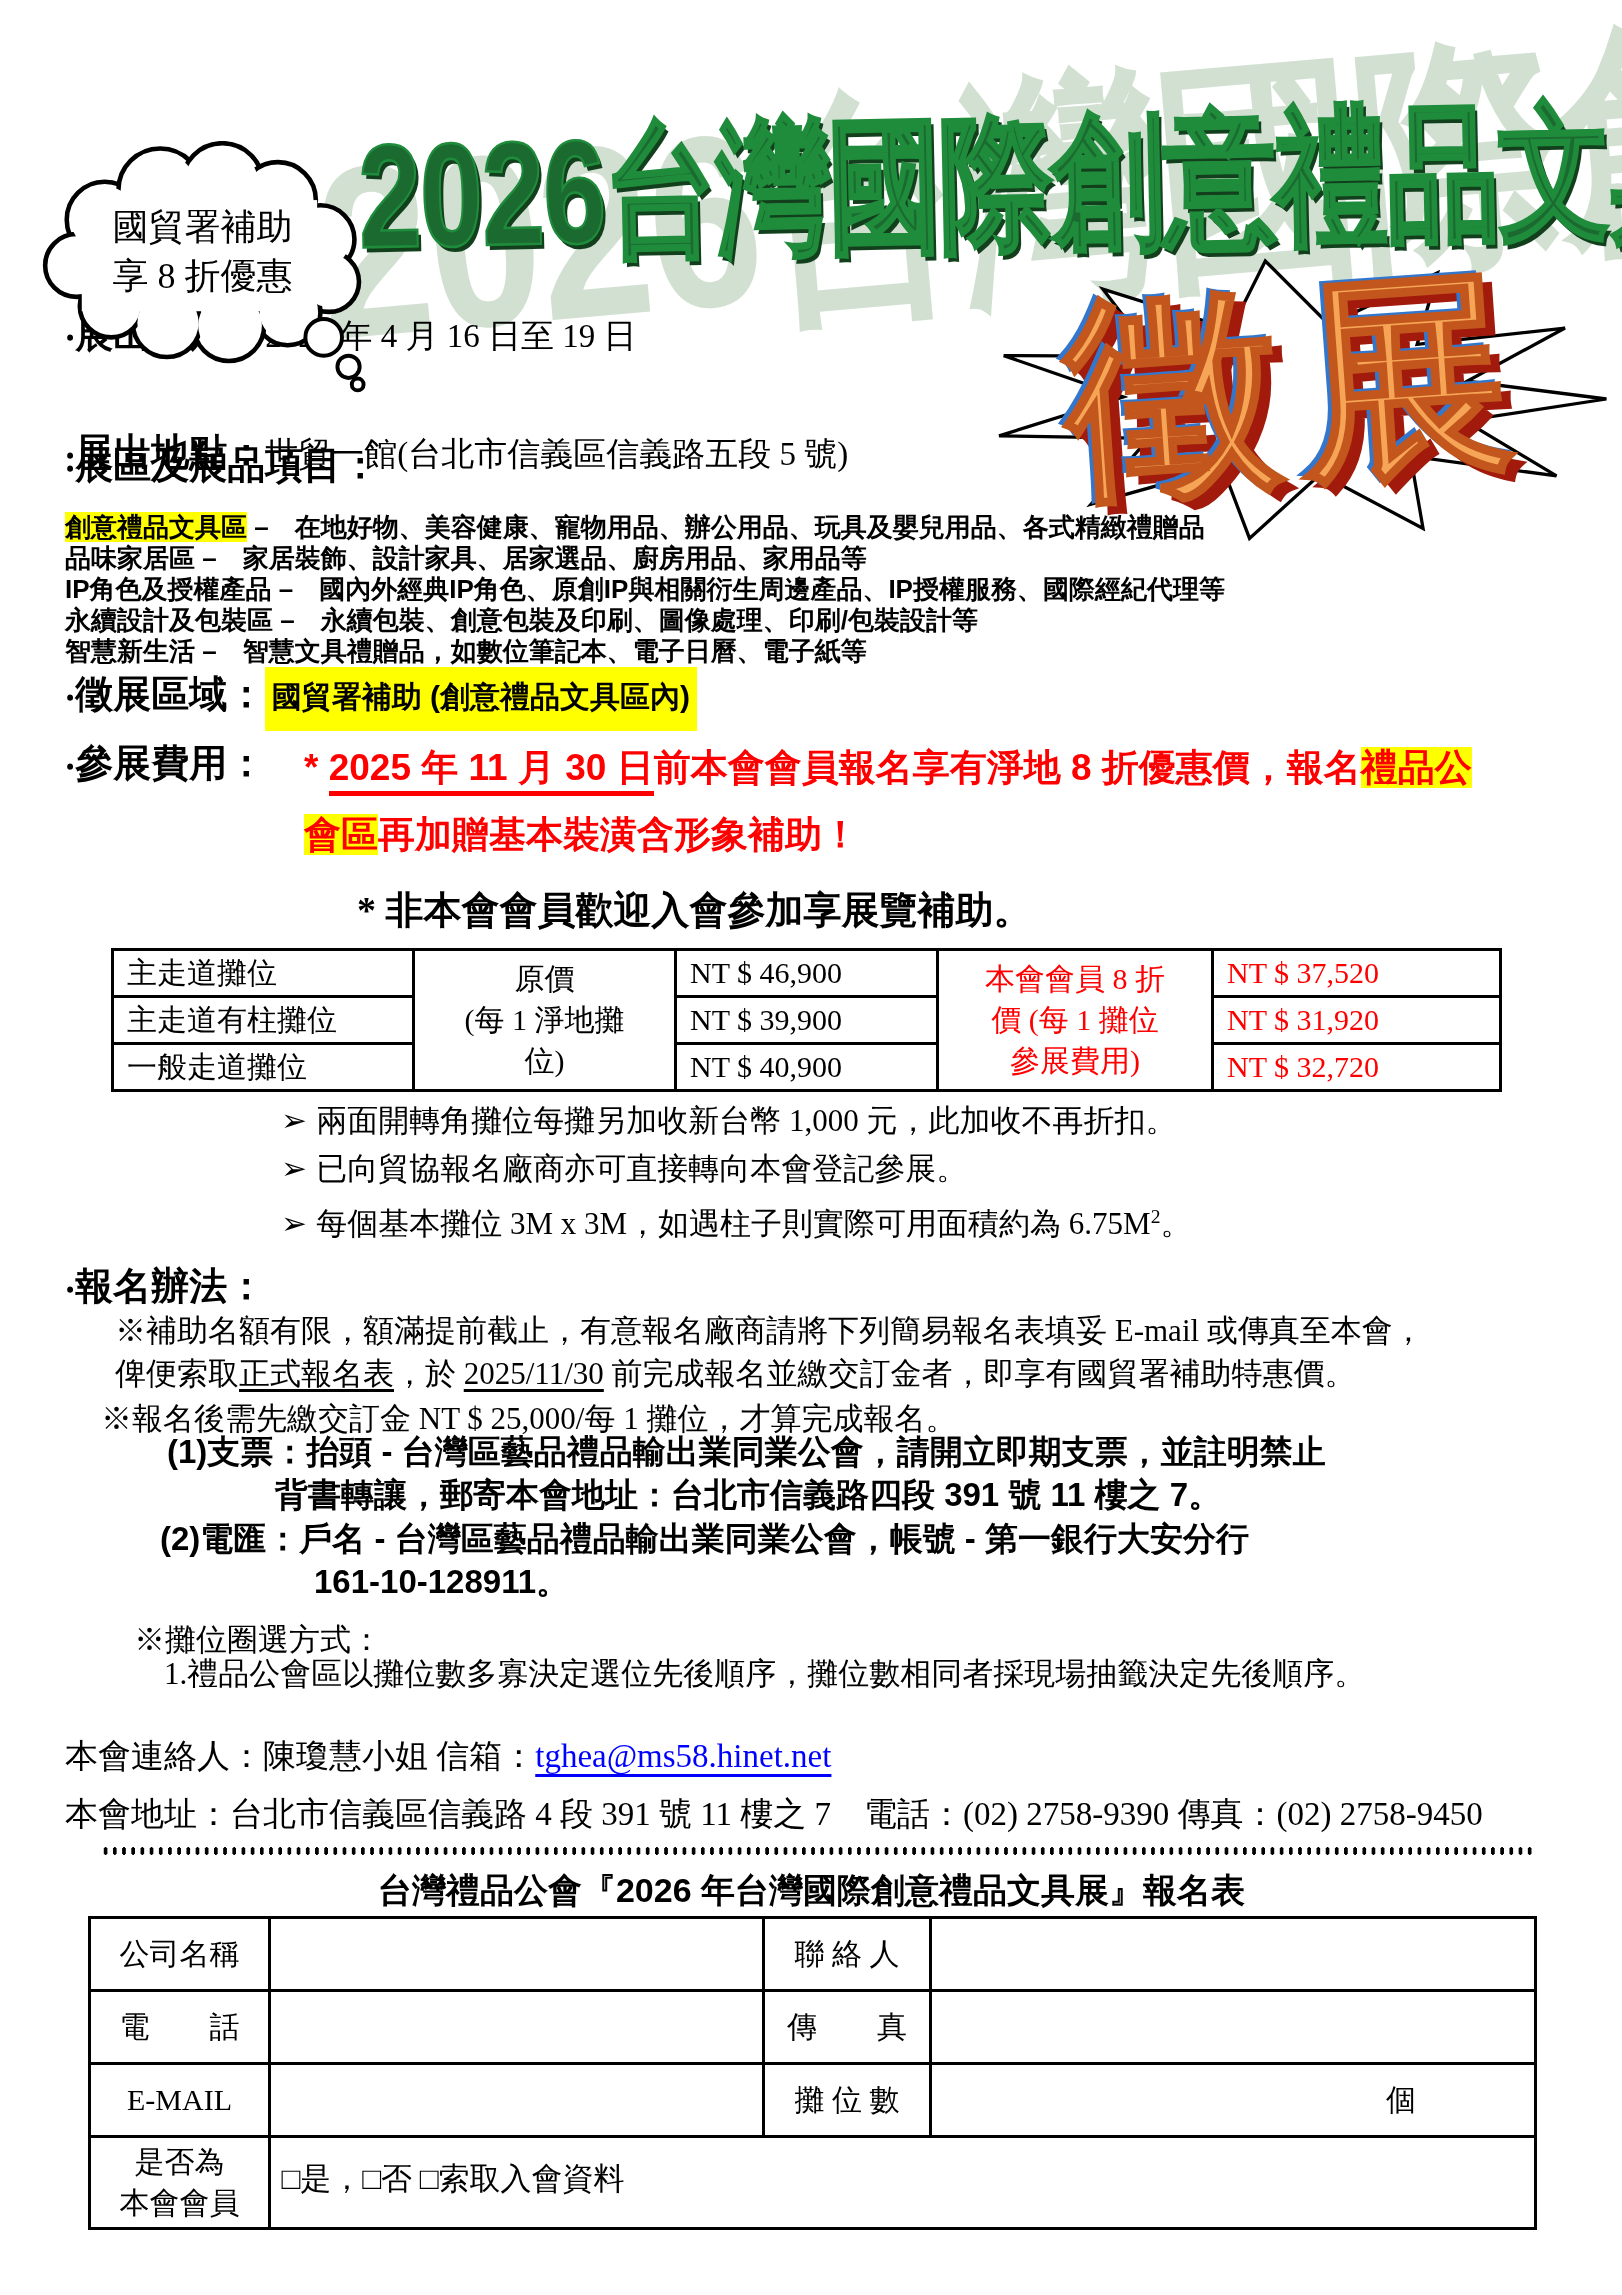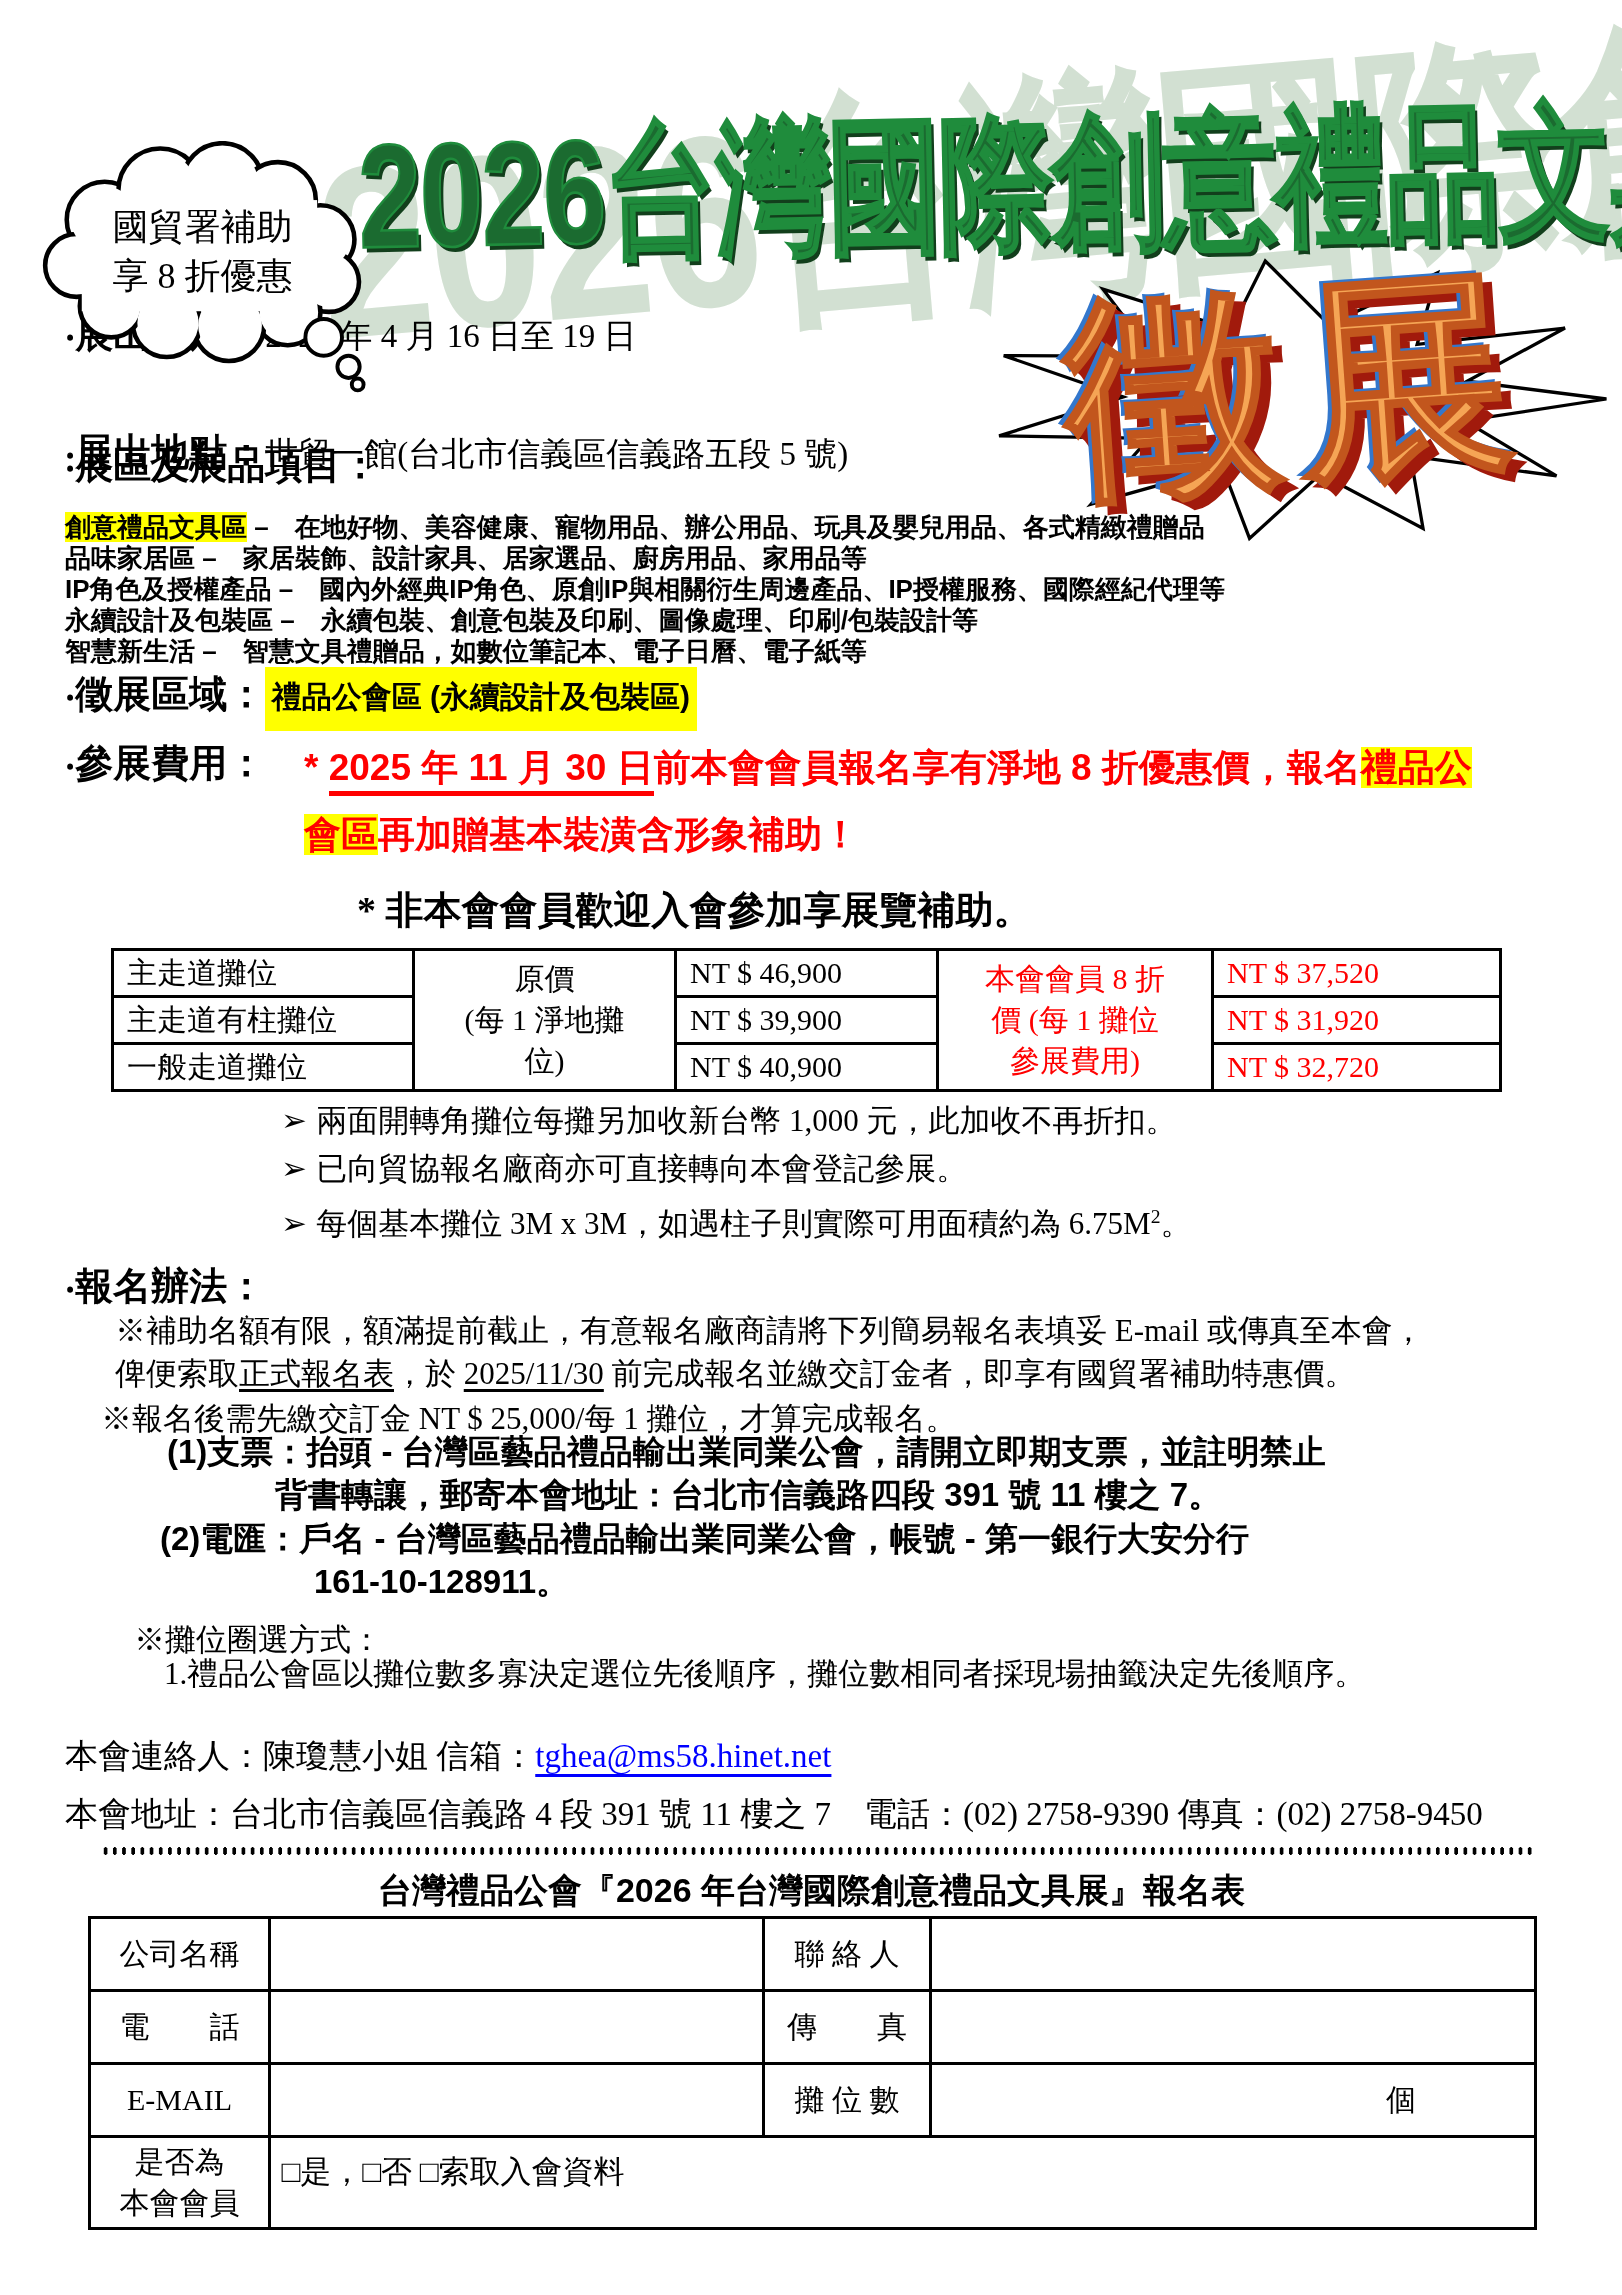--- a/index.html
+++ b/index.html
@@ -197,21 +197,21 @@
     </div>
     <div class="zone-line">
       <span>永續設計及包裝區</span><span> –　永續包裝、創意包裝及印刷、圖像處理、印刷/包裝設計等</span>
     </div>
     <div class="zone-line">
       <span>智慧新生活</span><span> –　智慧文具禮贈品，如數位筆記本、電子日曆、電子紙等</span>
     </div>
   </div>
 
   <div class="abs" style="left:65px;top:666px;">
-    <span class="lbl">‧徵展區域：</span><span class="recruit-val">禮品公會區 (永續設計及包裝區)</span>
+    <span class="lbl">‧徵展區域：</span><span class="recruit-val">國貿署補助 (創意禮品文具區內)</span>
   </div>
 
   <div class="abs fee-block">
     <span class="fee-label">‧參展費用：</span>
     <span>* </span><span class="fee-date">2025 年 11 月 30 日</span><span>前本會會員報名享有淨地 8 折優惠價，報名</span><span class="hl">禮品公</span><br>
     <span class="hl">會區</span><span>再加贈基本裝潢含形象補助！</span>
   </div>
 
   <div class="abs note-nonmember">* 非本會會員歡迎入會參加享展覽補助。</div>
 
@@ -321,21 +321,21 @@
       <td class="lab">E-MAIL</td>
       <td></td>
       <td class="lab">攤 位 數</td>
       <td class="unit-cell"><span>個</span></td>
     </tr>
     <tr class="r4">
       <td class="lab">
         <div>是否為</div>
         <div>本會會員</div>
       </td>
-      <td colspan="3" style="vertical-align:top;padding-top:13px;">
+      <td colspan="3" style="vertical-align:top;padding-top:20px;">
         <span class="member-val">□是，□否 □索取入會資料</span>
       </td>
     </tr>
   </tbody>
     </table>
 
 </div>
 
 
 </body></html>

